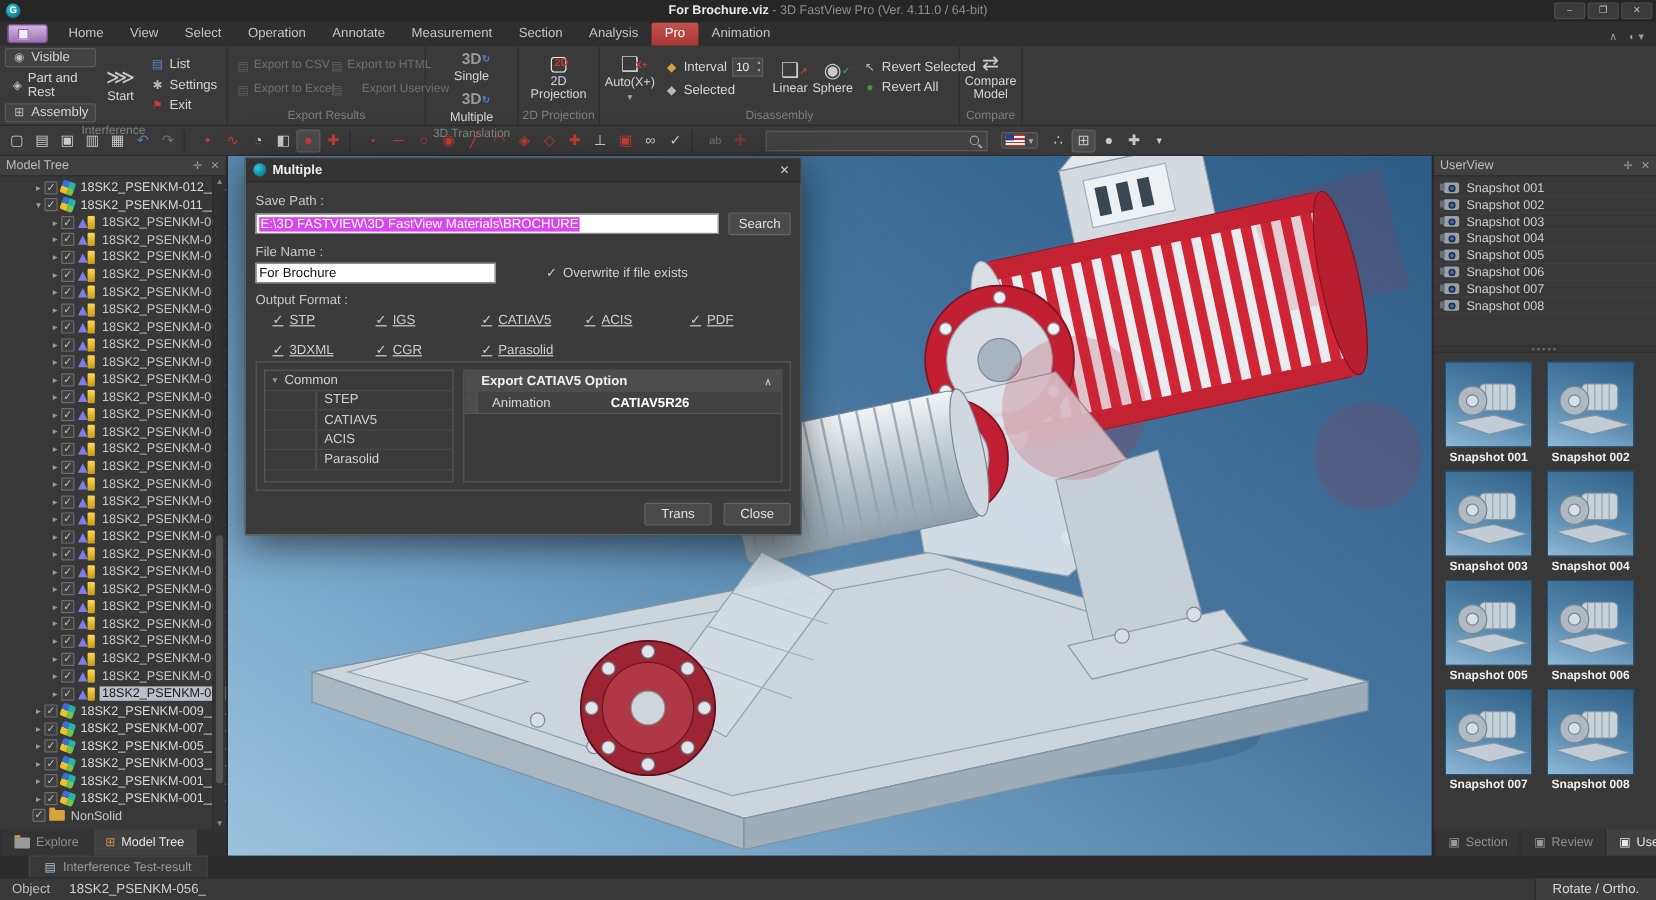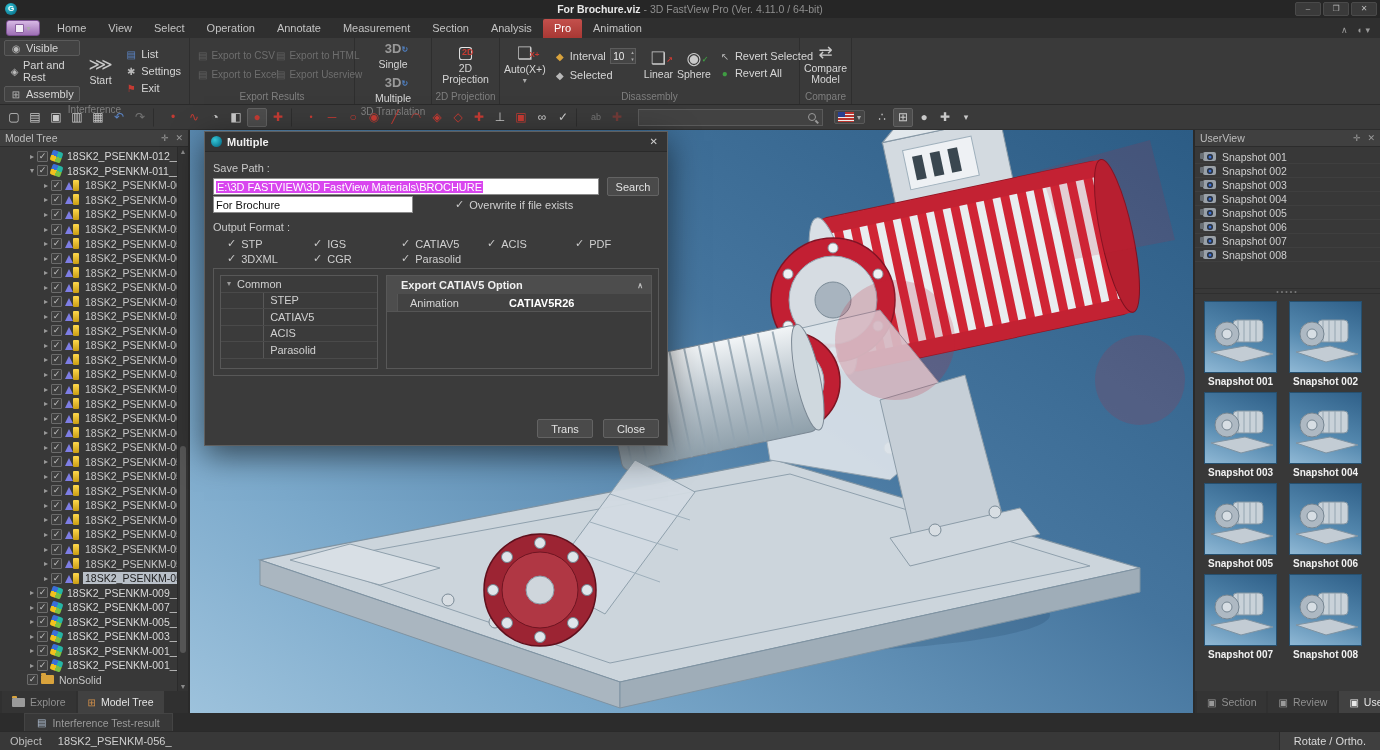--- a/index.html
+++ b/index.html
@@ -127,21 +127,21 @@
   .dlg-body { padding:6px 8px; position:relative; height:294px; }
   .dlg-lab { color:#c9c9c9; margin:4px 0 3px 0; }
   .row { display:flex; align-items:center; gap:8px; }
   .txtbox { height:17px; background:#fff; border:1px solid #8a8a8a; color:#111; display:flex; align-items:center;
     padding:0 2px; font-size:11px; overflow:hidden; white-space:nowrap; }
   .txtbox .selection { background:#d946ef; color:#fff; padding:0 1px; }
   .btn { height:19px; background:#4a4a4a; border:1px solid #636363; color:#e2e2e2; border-radius:2px;
     display:flex; align-items:center; justify-content:center; font-size:11px; }
   .chk { display:flex; align-items:center; gap:5px; color:#cfcfcf; }
   .chk::before { content:"✓"; color:#c9c9c9; font-size:11px; }
-  .fmtgrid { display:grid; grid-template-columns:86px 88px 86px 88px auto; row-gap:2px; margin:4px 0 2px 14px; }
+  .fmtgrid { display:grid; grid-template-columns:86px 88px 86px 88px auto; row-gap:12px; margin:4px 0 2px 14px;text-decoration:underline; }
   .groupbox { border:1px solid #585858; height:108px; margin-top:3px; padding:6px; display:flex; gap:8px; }
   .optlist { width:158px; border:1px solid #585858; background:#3b3b3b; }
   .optrow { height:16.5px; display:flex; align-items:center; border-bottom:1px solid #4a4a4a; color:#d0d0d0; }
   .optrow .oarr { width:16px; text-align:center; font-size:8px; color:#9a9a9a; }
   .optrow.child { padding-left:28px; }
   .optrow.child .olabel { border-left:1px solid #585858; padding-left:6px; width:100%; height:100%; display:flex; align-items:center; }
   .propgrid { flex:1; border:1px solid #585858; background:#3b3b3b; display:flex; flex-direction:column; }
   .prop-hd { height:18px; background:#4d4d4d; display:flex; align-items:center; padding:0 8px 0 14px; color:#f0f0f0; font-weight:bold; }
   .prop-hd .collapse { margin-left:auto; font-size:8px; color:#bbb; }
   .prop-row { height:18px; display:flex; align-items:center; background:#424242; border-bottom:1px solid #555; }
@@ -274,21 +274,21 @@
       <div class="menurow dis" style="width:78px;">
           <span class="sicon">▤</span>
           <span style="font-size:10px;">Export to HTML</span>
         </div>
       <div class="menurow dis" style="width:74px;">
           <span class="sicon">▤</span>
           <span style="font-size:10px;">Export to Excel</span>
         </div>
       <div class="menurow dis" style="width:78px;">
           <span class="sicon">▤</span>
-          <span style="font-size:10px;">Export Userview</span>
+          <span style="font-size:10px;margin-left:12px;">Export Userview</span>
         </div>
     </div>
     <div class="rlabel">Export Results</div>
   </div>
 
   <div class="rgroup" style="width:77px;">
     <div class="rbody" style="justify-content:center;flex-direction:column;">
       <div class="bigbtn" style="width:36px;">
         <span class="bicon" style="font-weight:bold; font-size:13px; color:#9a9a9a;">3D<span class="sub" style="color:#4f7fc0;">↻</span></span>
         <span class="blab">Single</span>
@@ -852,20 +852,21 @@
         <span class="dlg-close">✕</span>
       </div>
       <div class="dlg-body">
         <div class="dlg-lab">Save Path :</div>
         <div class="row">
           <div class="txtbox" style="flex:1;">
             <span class="selection">E:\3D FASTVIEW\3D FastView Materials\BROCHURE</span>
           </div>
           <div class="btn" style="width:52px;">Search</div>
         </div>
+        <div class="dlg-lab" style="margin-top:8px;">File Name :</div>
         <div class="row">
           <div class="txtbox" style="width:200px;">
             <span>For Brochure</span>
           </div>
           <div class="chk" style="margin-left:34px;">
             <span>Overwrite if file exists</span>
           </div>
         </div>
         <div class="dlg-lab" style="margin-top:8px;">Output Format :</div>
         <div class="fmtgrid">

